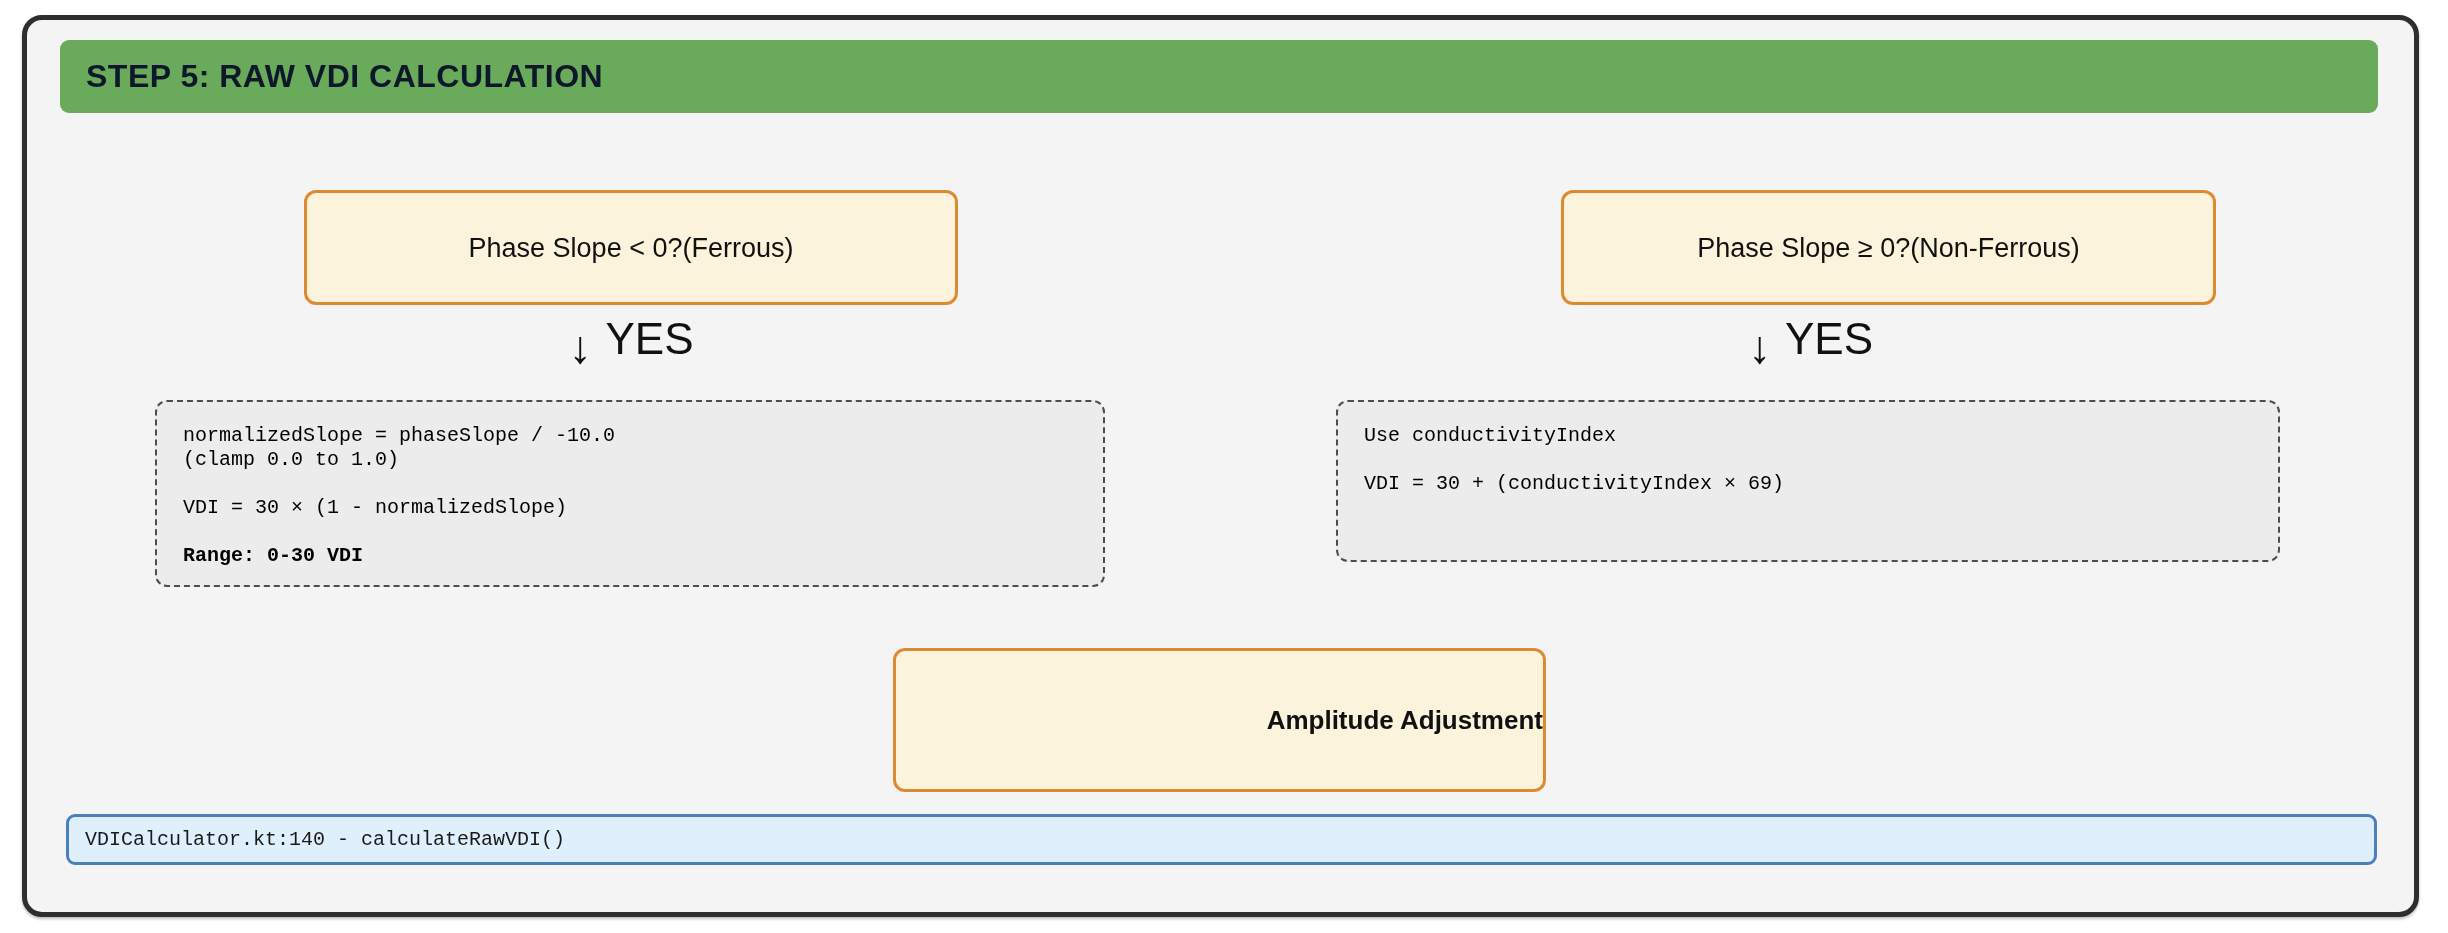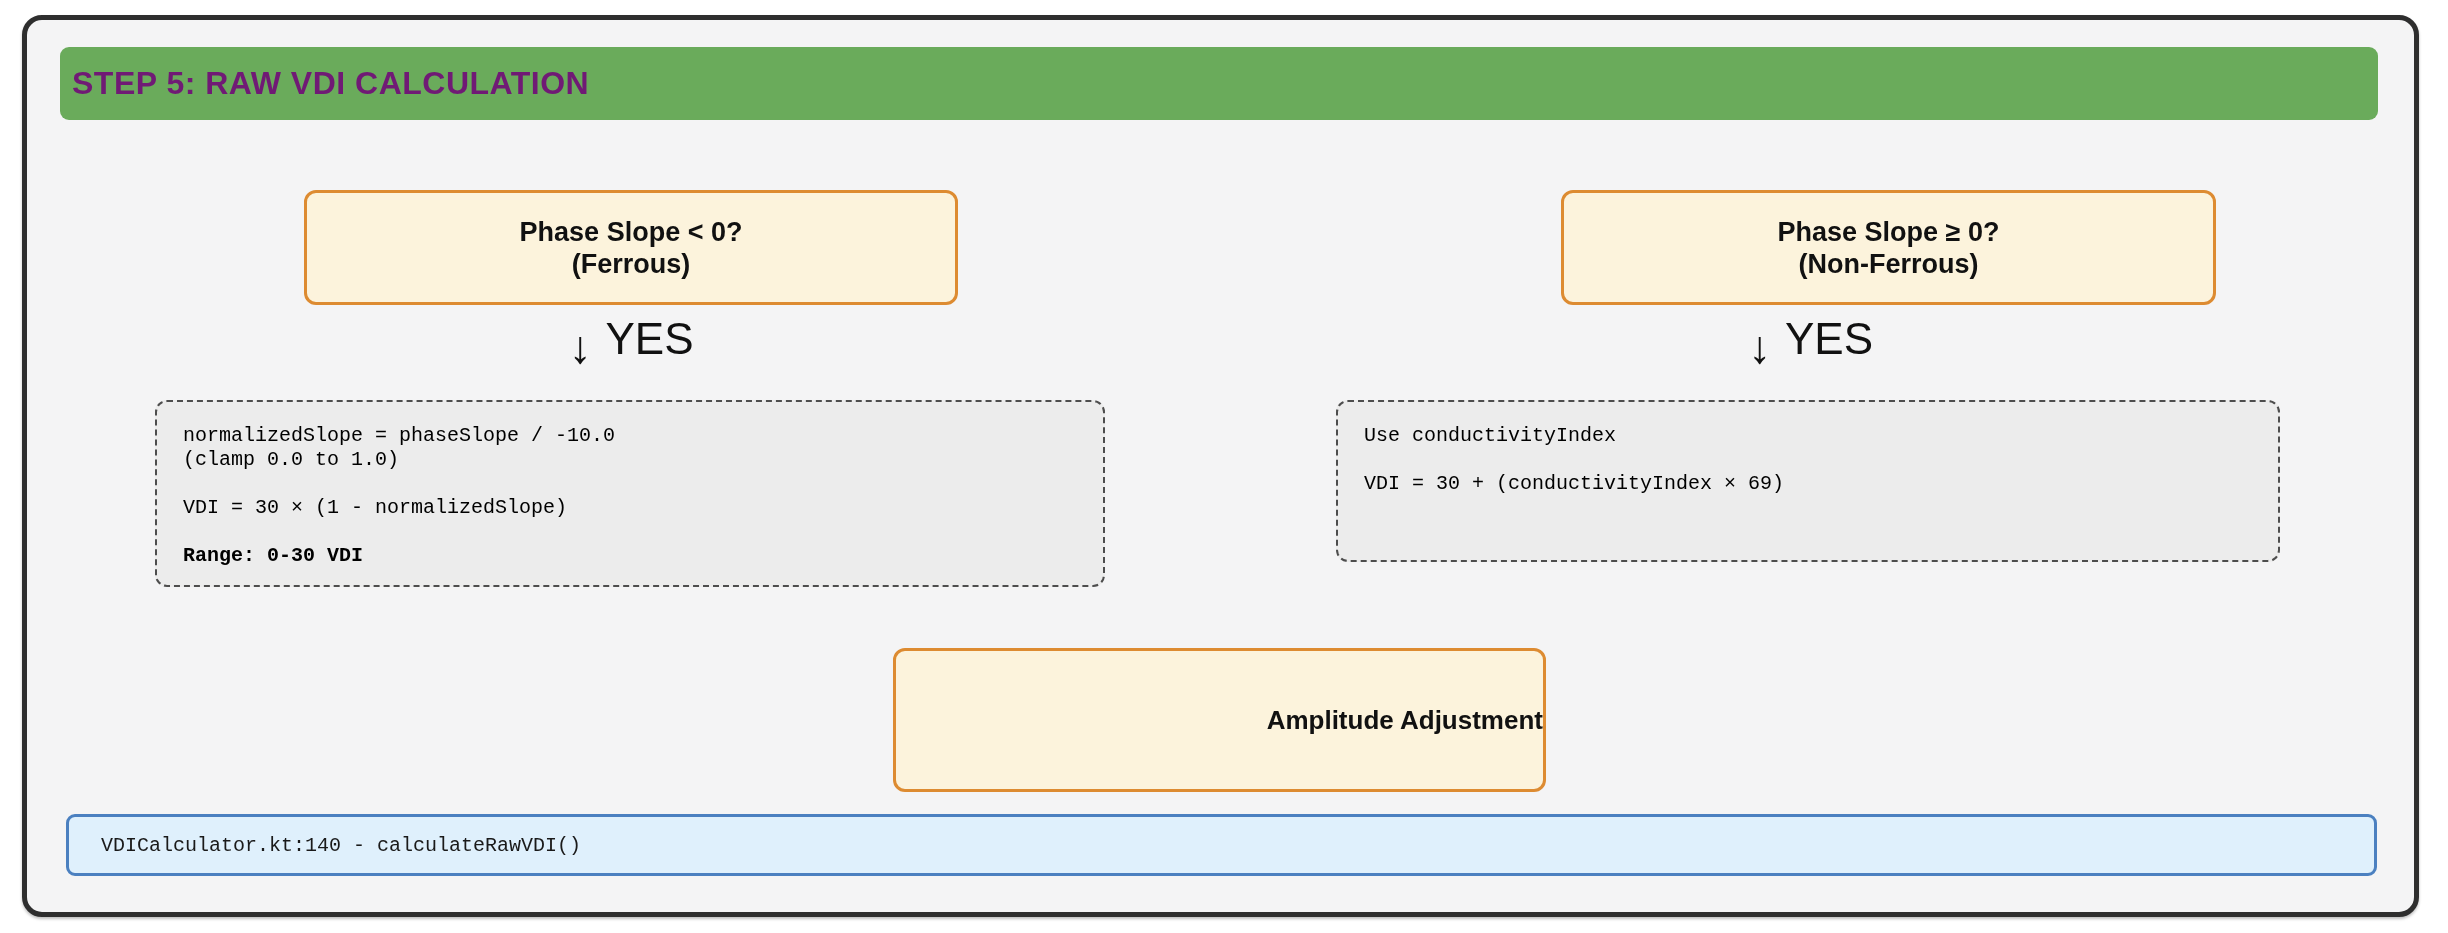--- a/index.html
+++ b/index.html
@@ -17,45 +17,45 @@
     left: 22px; top: 15px;
     width: 2397px; height: 902px;
     box-sizing: border-box;
     background: #f4f4f5;
     border: 5px solid #2e2e2e;
     border-radius: 20px;
     box-shadow: 0 2px 3px rgba(0,0,0,0.25);
   }
   .header {
     position: absolute;
-    left: 60px; top: 47px;
+    left: 60px; top: 40px;
     width: 2318px; height: 73px;
     box-sizing: border-box;
     background: #6aab5b;
     border-radius: 9px;
-    color: #701a75;
+    color: #0f172a;
     font-size: 32px;
     font-weight: bold;
     letter-spacing: 0.5px;
     display: flex;
     align-items: center;
-    padding-left: 12px;
+    padding-left: 26px;
   }
   .decision {
     position: absolute;
     box-sizing: border-box;
     background: #fcf3dc;
     border: 3px solid #dd8b31;
     border-radius: 12px;
     display: flex;
-    flex-direction: column;
+    flex-direction: row;
     justify-content: center;
     align-items: center;
     text-align: center;
-    font-weight: bold;
+    font-weight: normal;
     font-size: 27px;
     line-height: 32px;
   }
   #decision-ferrous    { left: 304px;  top: 190px; width: 654px; height: 115px; }
   #decision-nonferrous { left: 1561px; top: 190px; width: 655px; height: 115px; }
   .yes-row {
     position: absolute;
     display: flex;
     justify-content: center;
     align-items: flex-start;
@@ -105,28 +105,28 @@
     justify-content: center;
     align-items: flex-end;
     text-align: center;
     font-weight: bold;
     font-size: 26px;
     line-height: 31px;
   }
   .footer {
     position: absolute;
     left: 66px; top: 814px;
-    width: 2311px; height: 62px;
+    width: 2311px; height: 51px;
     box-sizing: border-box;
     background: #dff0fc;
     border: 3px solid #4b80c0;
     border-radius: 9px;
     display: flex;
     align-items: center;
-    padding-left: 32px;
+    padding-left: 16px;
     font-family: "Liberation Mono", monospace;
     font-size: 20px;
     color: #1a1a1a;
   }
 </style>
 </head>
 <body>
 
 <div class="panel"></div>
 

